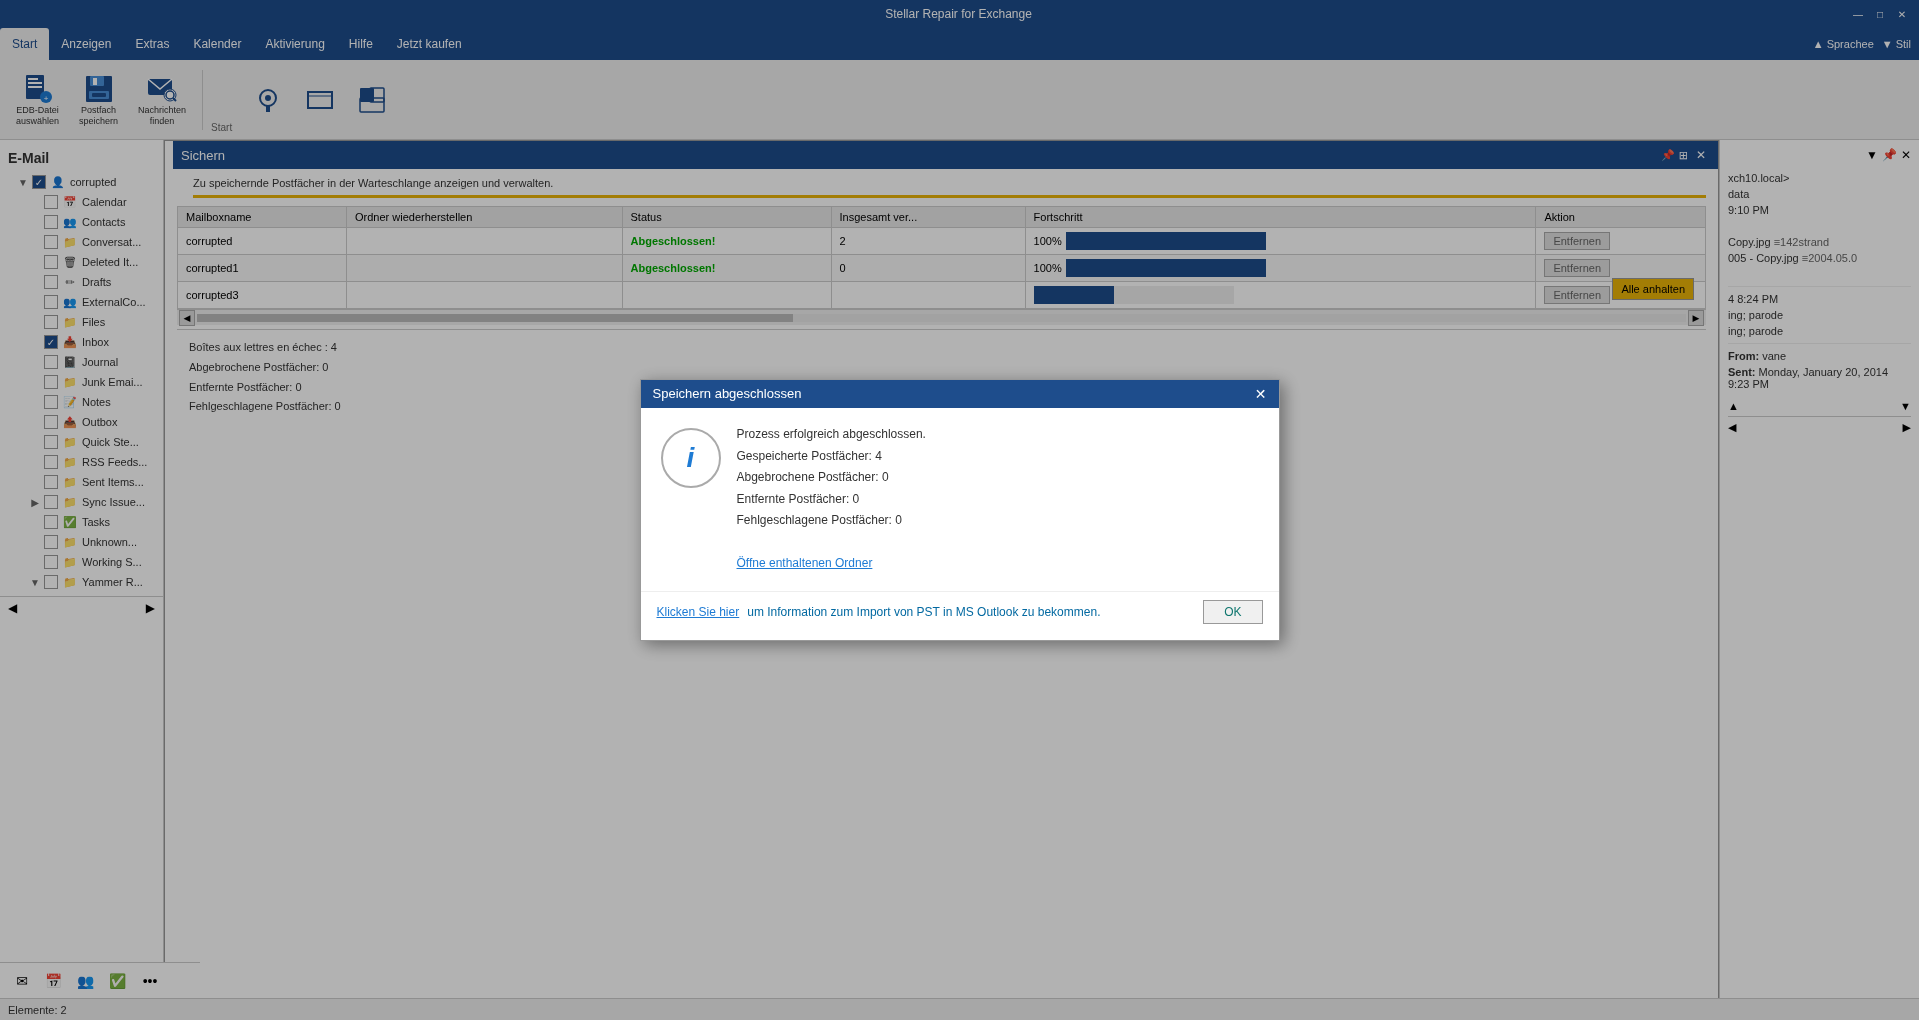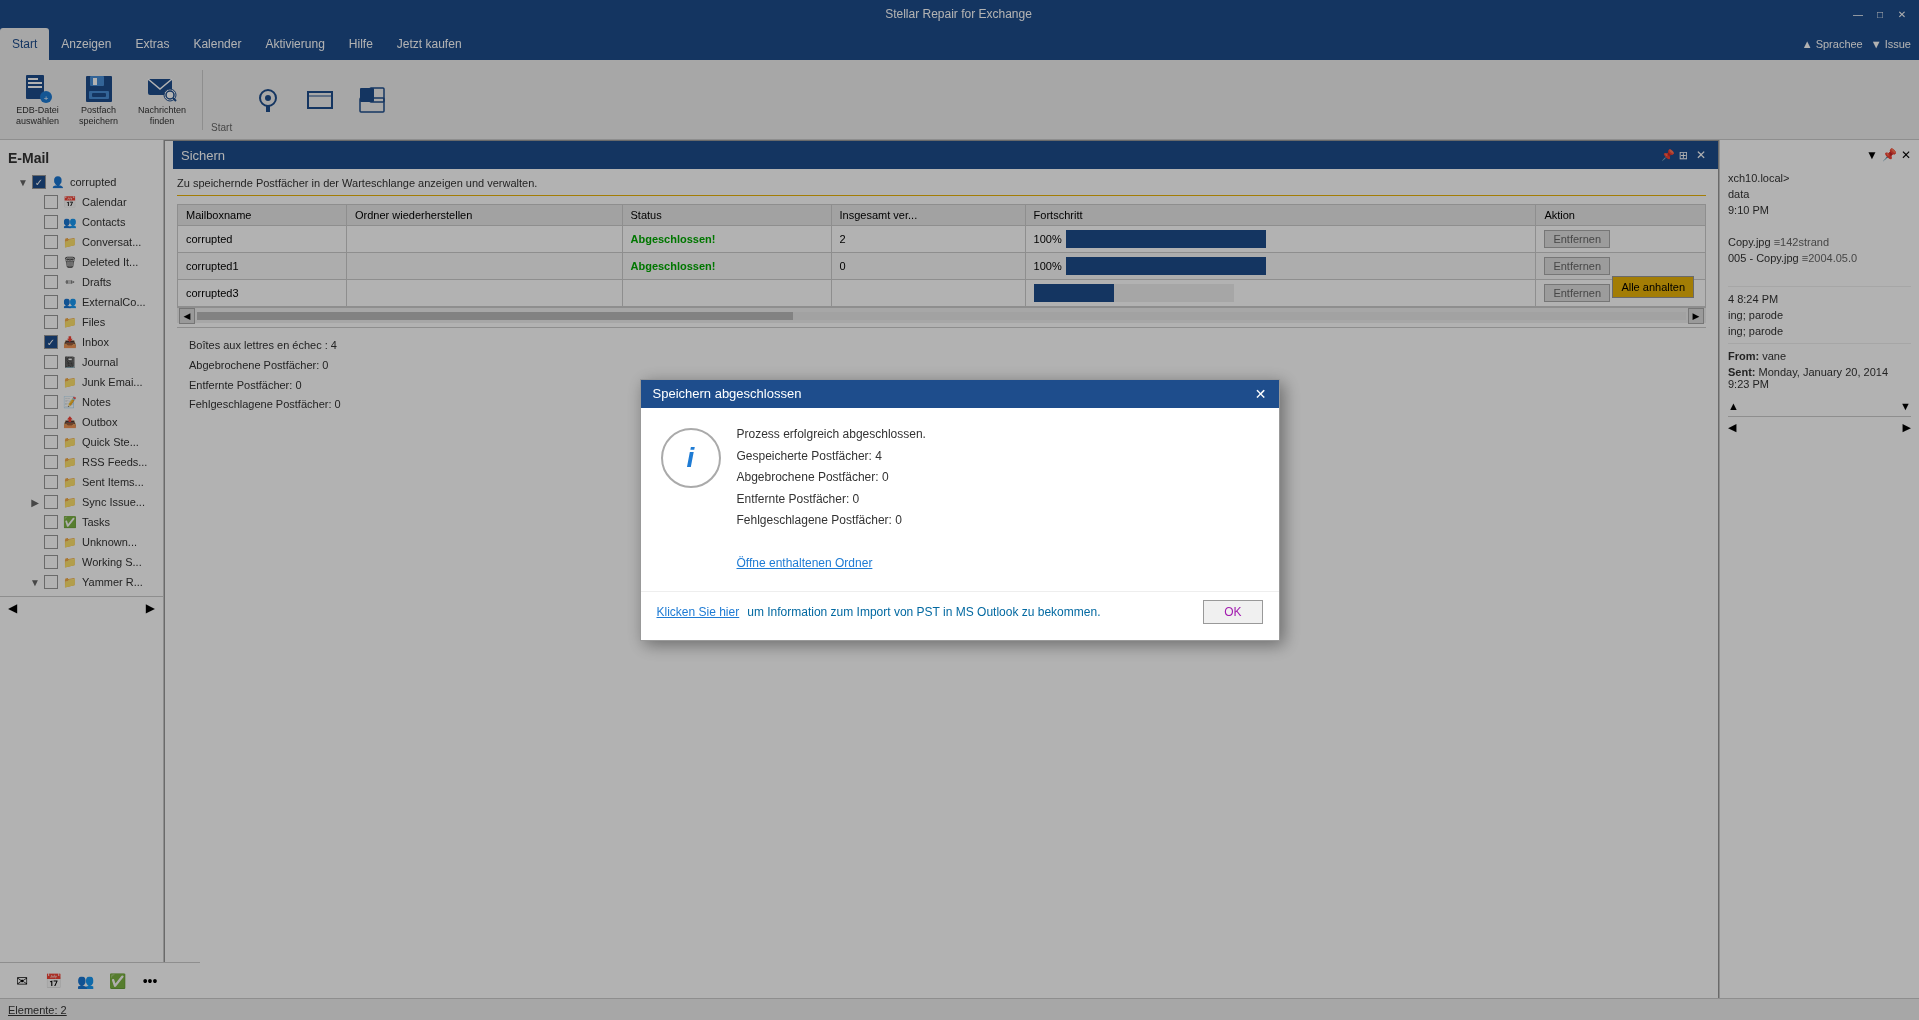--- a/index.html
+++ b/index.html
@@ -149,21 +149,21 @@
       padding: 0 8px;
       color: white;
       font-size: 13px;
       justify-content: space-between;
       margin-left: 8px;
     }
     .sichern-close {
       width: 18px; height: 18px; background: none; border: none; color: white; cursor: pointer; font-size: 12px; display: flex; align-items: center; justify-content: center;
     }
     .sichern-content { padding: 8px 12px; }
-    .sichern-subtitle { font-size: 11px; color: #333; margin-bottom: 8px; border-bottom: 1px solid #eab308; padding-bottom: 6px; }
+    .sichern-subtitle { font-size: 11px; color: #333; margin-bottom: 8px; border-bottom: 3px solid #eab308; padding-bottom: 6px; margin-left: 16px; }
 
     
     .queue-table { width: 100%; border-collapse: collapse; font-size: 11px; }
     .queue-table th { background: #e8e8e8; padding: 4px 8px; text-align: left; border: 1px solid #ccc; font-weight: normal; font-size: 11px; }
     .queue-table td { padding: 4px 8px; border: 1px solid #ccc; vertical-align: middle; }
     .queue-table tr:nth-child(even) { background: #f8f8f8; }
     .status-completed { color: #00aa00; font-weight: bold; }
     .progress-bar-container { background: #eee; height: 18px; width: 200px; }
     .progress-bar-fill { background: #1e4d8c; height: 100%; }
     .btn-remove { background: #e0e0e0; border: 1px solid #aaa; padding: 2px 8px; cursor: pointer; font-size: 11px; color: #666; }
@@ -223,21 +223,21 @@
       padding: 8px 16px 16px;
       border-top: 1px solid #eee;
       display: flex;
       align-items: center;
       gap: 8px;
     }
     .modal-footer-link { color: #1e7bd4; text-decoration: underline; cursor: pointer; font-size: 12px; }
     .modal-footer-text { font-size: 12px; color: #0369a1; flex: 1; }
     .btn-ok {
       background: #f0f0f0; border: 1px solid #999; padding: 4px 20px;
-      cursor: pointer; font-size: 12px; color: #a21caf;
+      cursor: pointer; font-size: 12px; color: #0f766e;
     }
   </style>
 </head>
 <body>
 
 <div class="title-bar">
   <div style="width:60px"></div>
   <div class="title-bar-text">Stellar Repair for Exchange</div>
   <div class="title-bar-controls">
     <button class="title-btn">—</button>
@@ -249,21 +249,21 @@
 <div class="menu-bar">
   <div class="menu-item active">Start</div>
   <div class="menu-item">Anzeigen</div>
   <div class="menu-item">Extras</div>
   <div class="menu-item">Kalender</div>
   <div class="menu-item">Aktivierung</div>
   <div class="menu-item">Hilfe</div>
   <div class="menu-item">Jetzt kaufen</div>
   <div class="menu-right">
     <span>▲ Sprachee</span>
-    <span>▼ Issue</span>
+    <span>▼ Stil</span>
   </div>
 </div>
 
 <div class="ribbon">
   <div class="ribbon-btn">
     <div class="ribbon-icon">
       <svg width="32" height="32" viewBox="0 0 32 32">
         <rect x="4" y="2" width="18" height="24" fill="#1e4d8c" rx="1"></rect>
         <rect x="6" y="5" width="10" height="2" fill="white"></rect>
         <rect x="6" y="9" width="14" height="2" fill="white"></rect>
@@ -645,21 +645,21 @@
 </div>
 
 <div style="position: absolute; bottom: 22px; left: 0; width: 200px; background: white; border-top: 1px solid #ccc; height: 36px; display:flex; align-items:center; padding: 0 8px; gap:4px;">
   <div class="nav-btn">✉</div>
   <div class="nav-btn">📅</div>
   <div class="nav-btn">👥</div>
   <div class="nav-btn">✅</div>
   <div class="nav-btn">•••</div>
 </div>
 
-<div class="status-bar" style="position: absolute; bottom: 0; left: 0; right: 0; text-decoration: underline;">
+<div class="status-bar" style="position: absolute; bottom: 0; left: 0; right: 0;">
   <span>Elemente: 2</span>
 </div>
 
 <div class="modal-overlay">
   <div class="modal-box">
     <div class="modal-titlebar">
       <span>Speichern abgeschlossen</span>
       <button class="modal-close-btn">✕</button>
     </div>
     <div class="modal-body">

